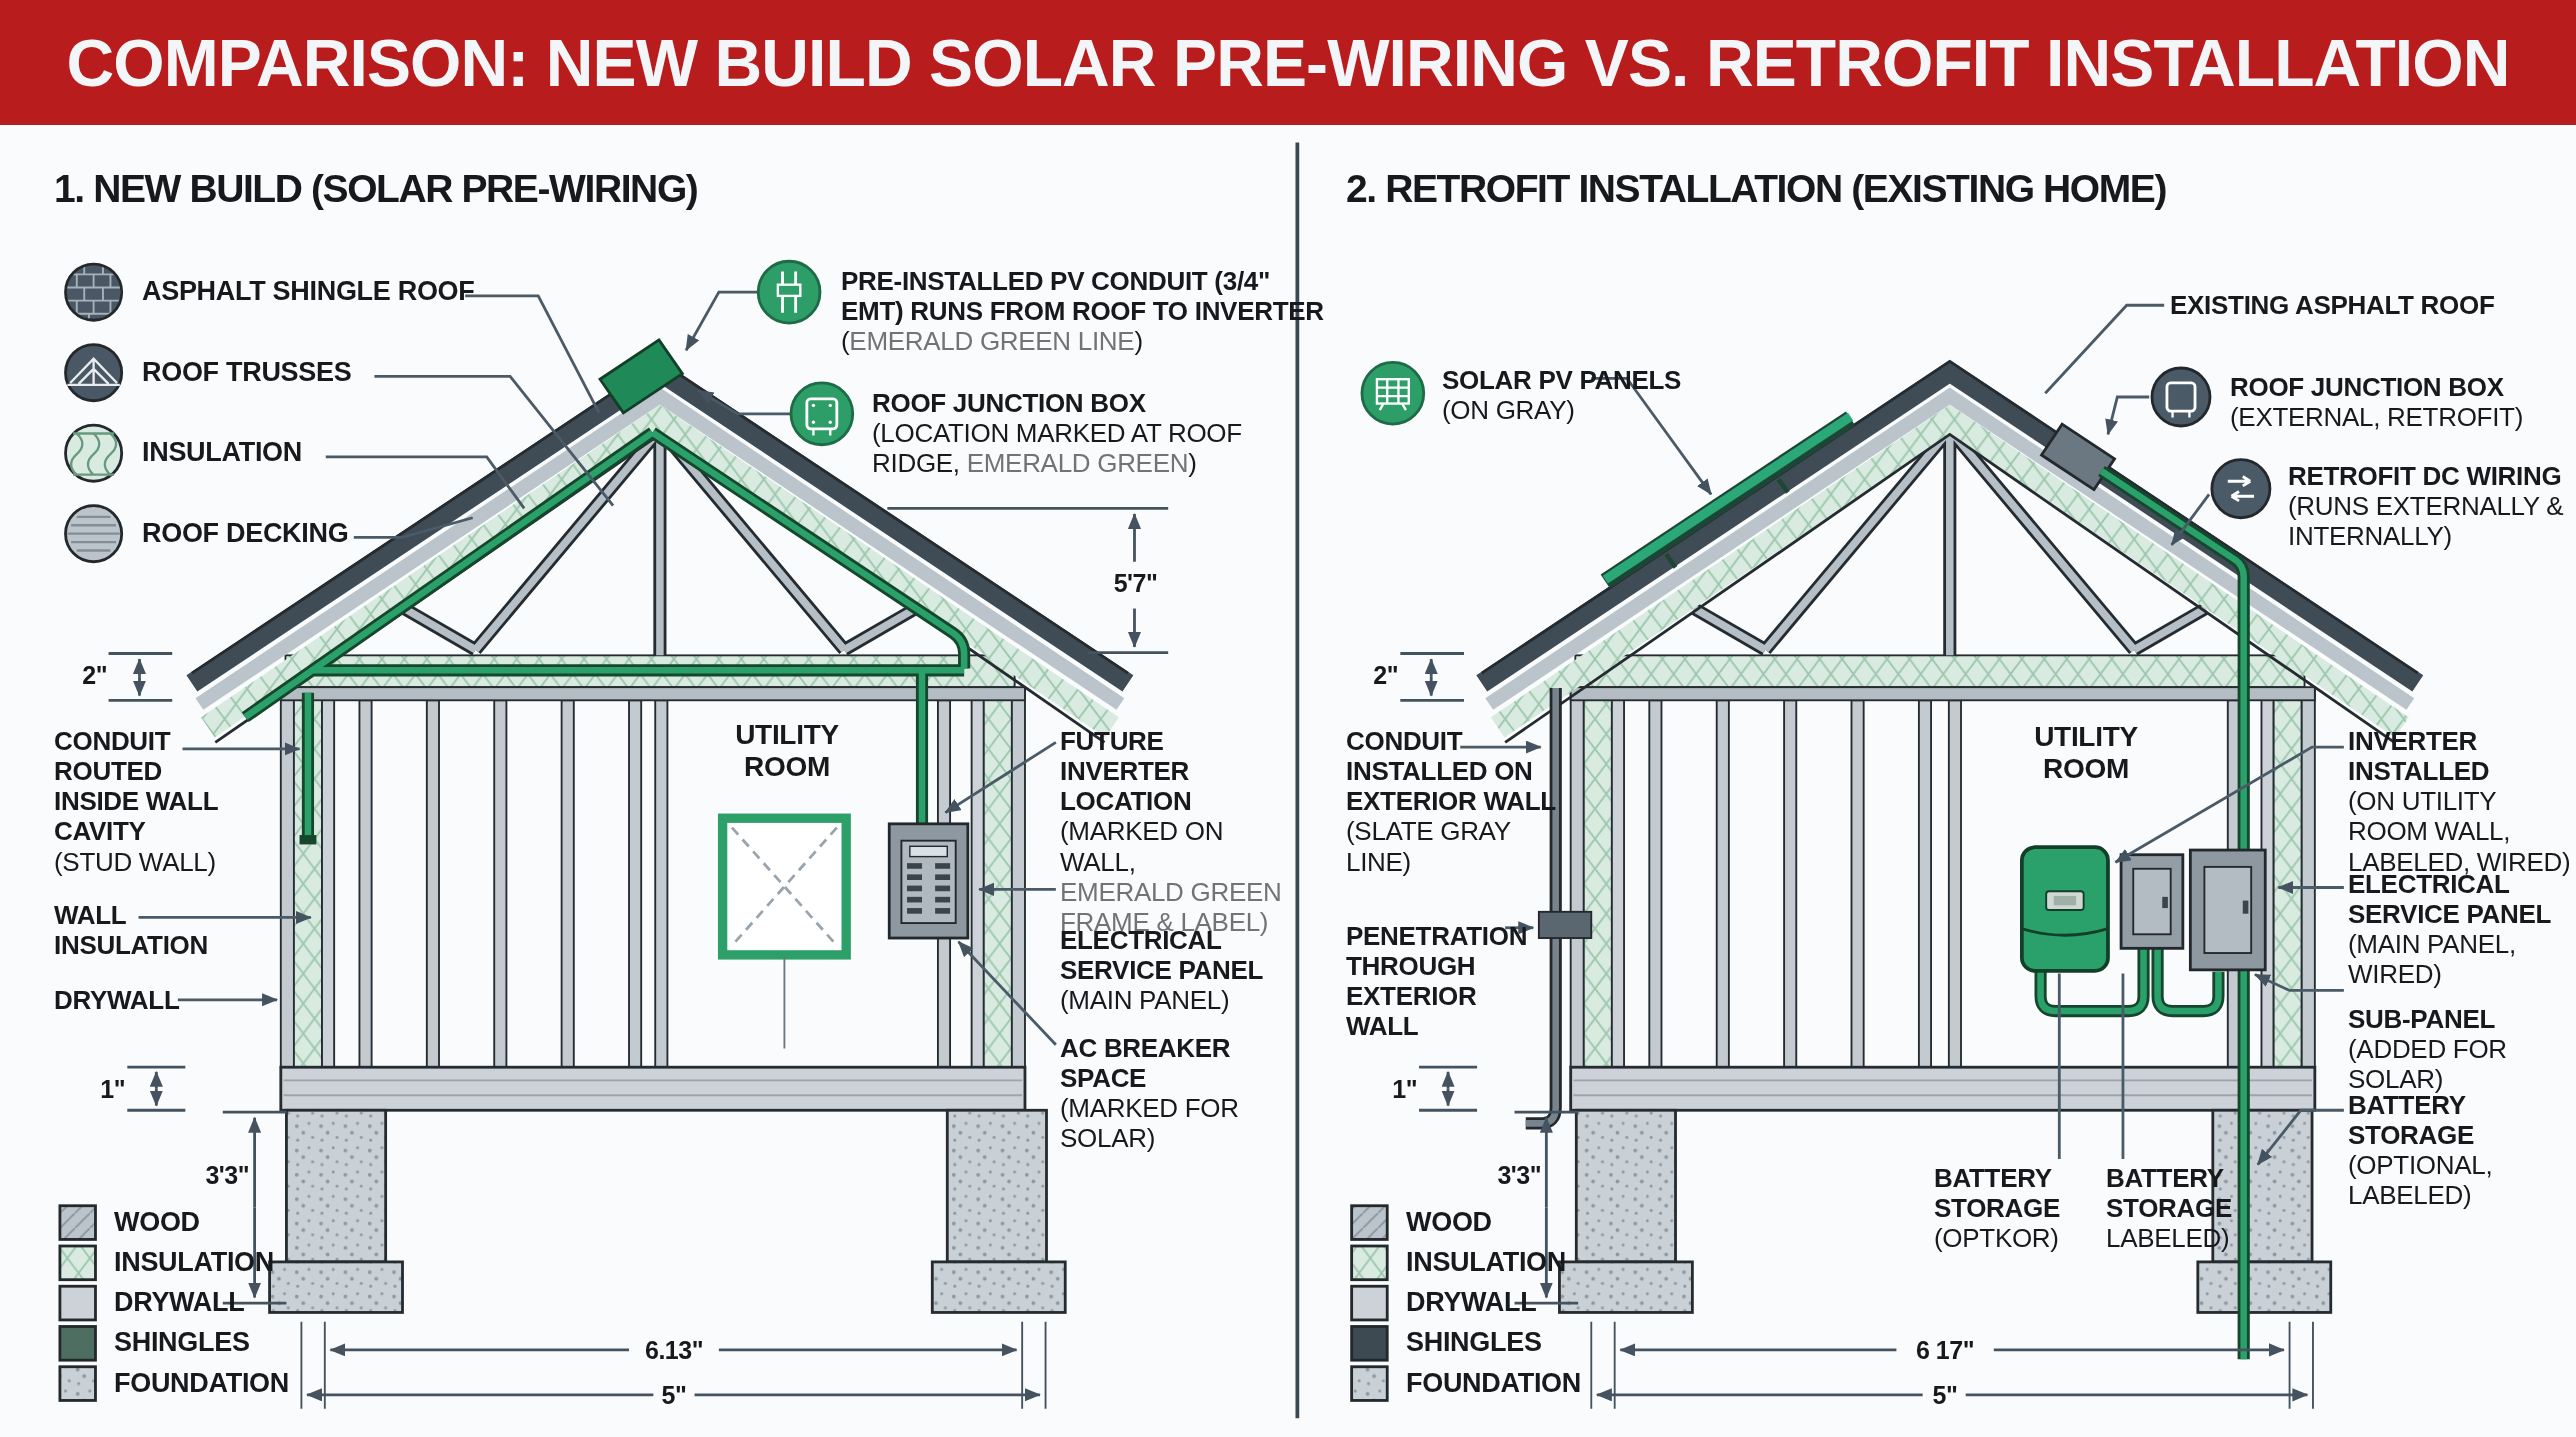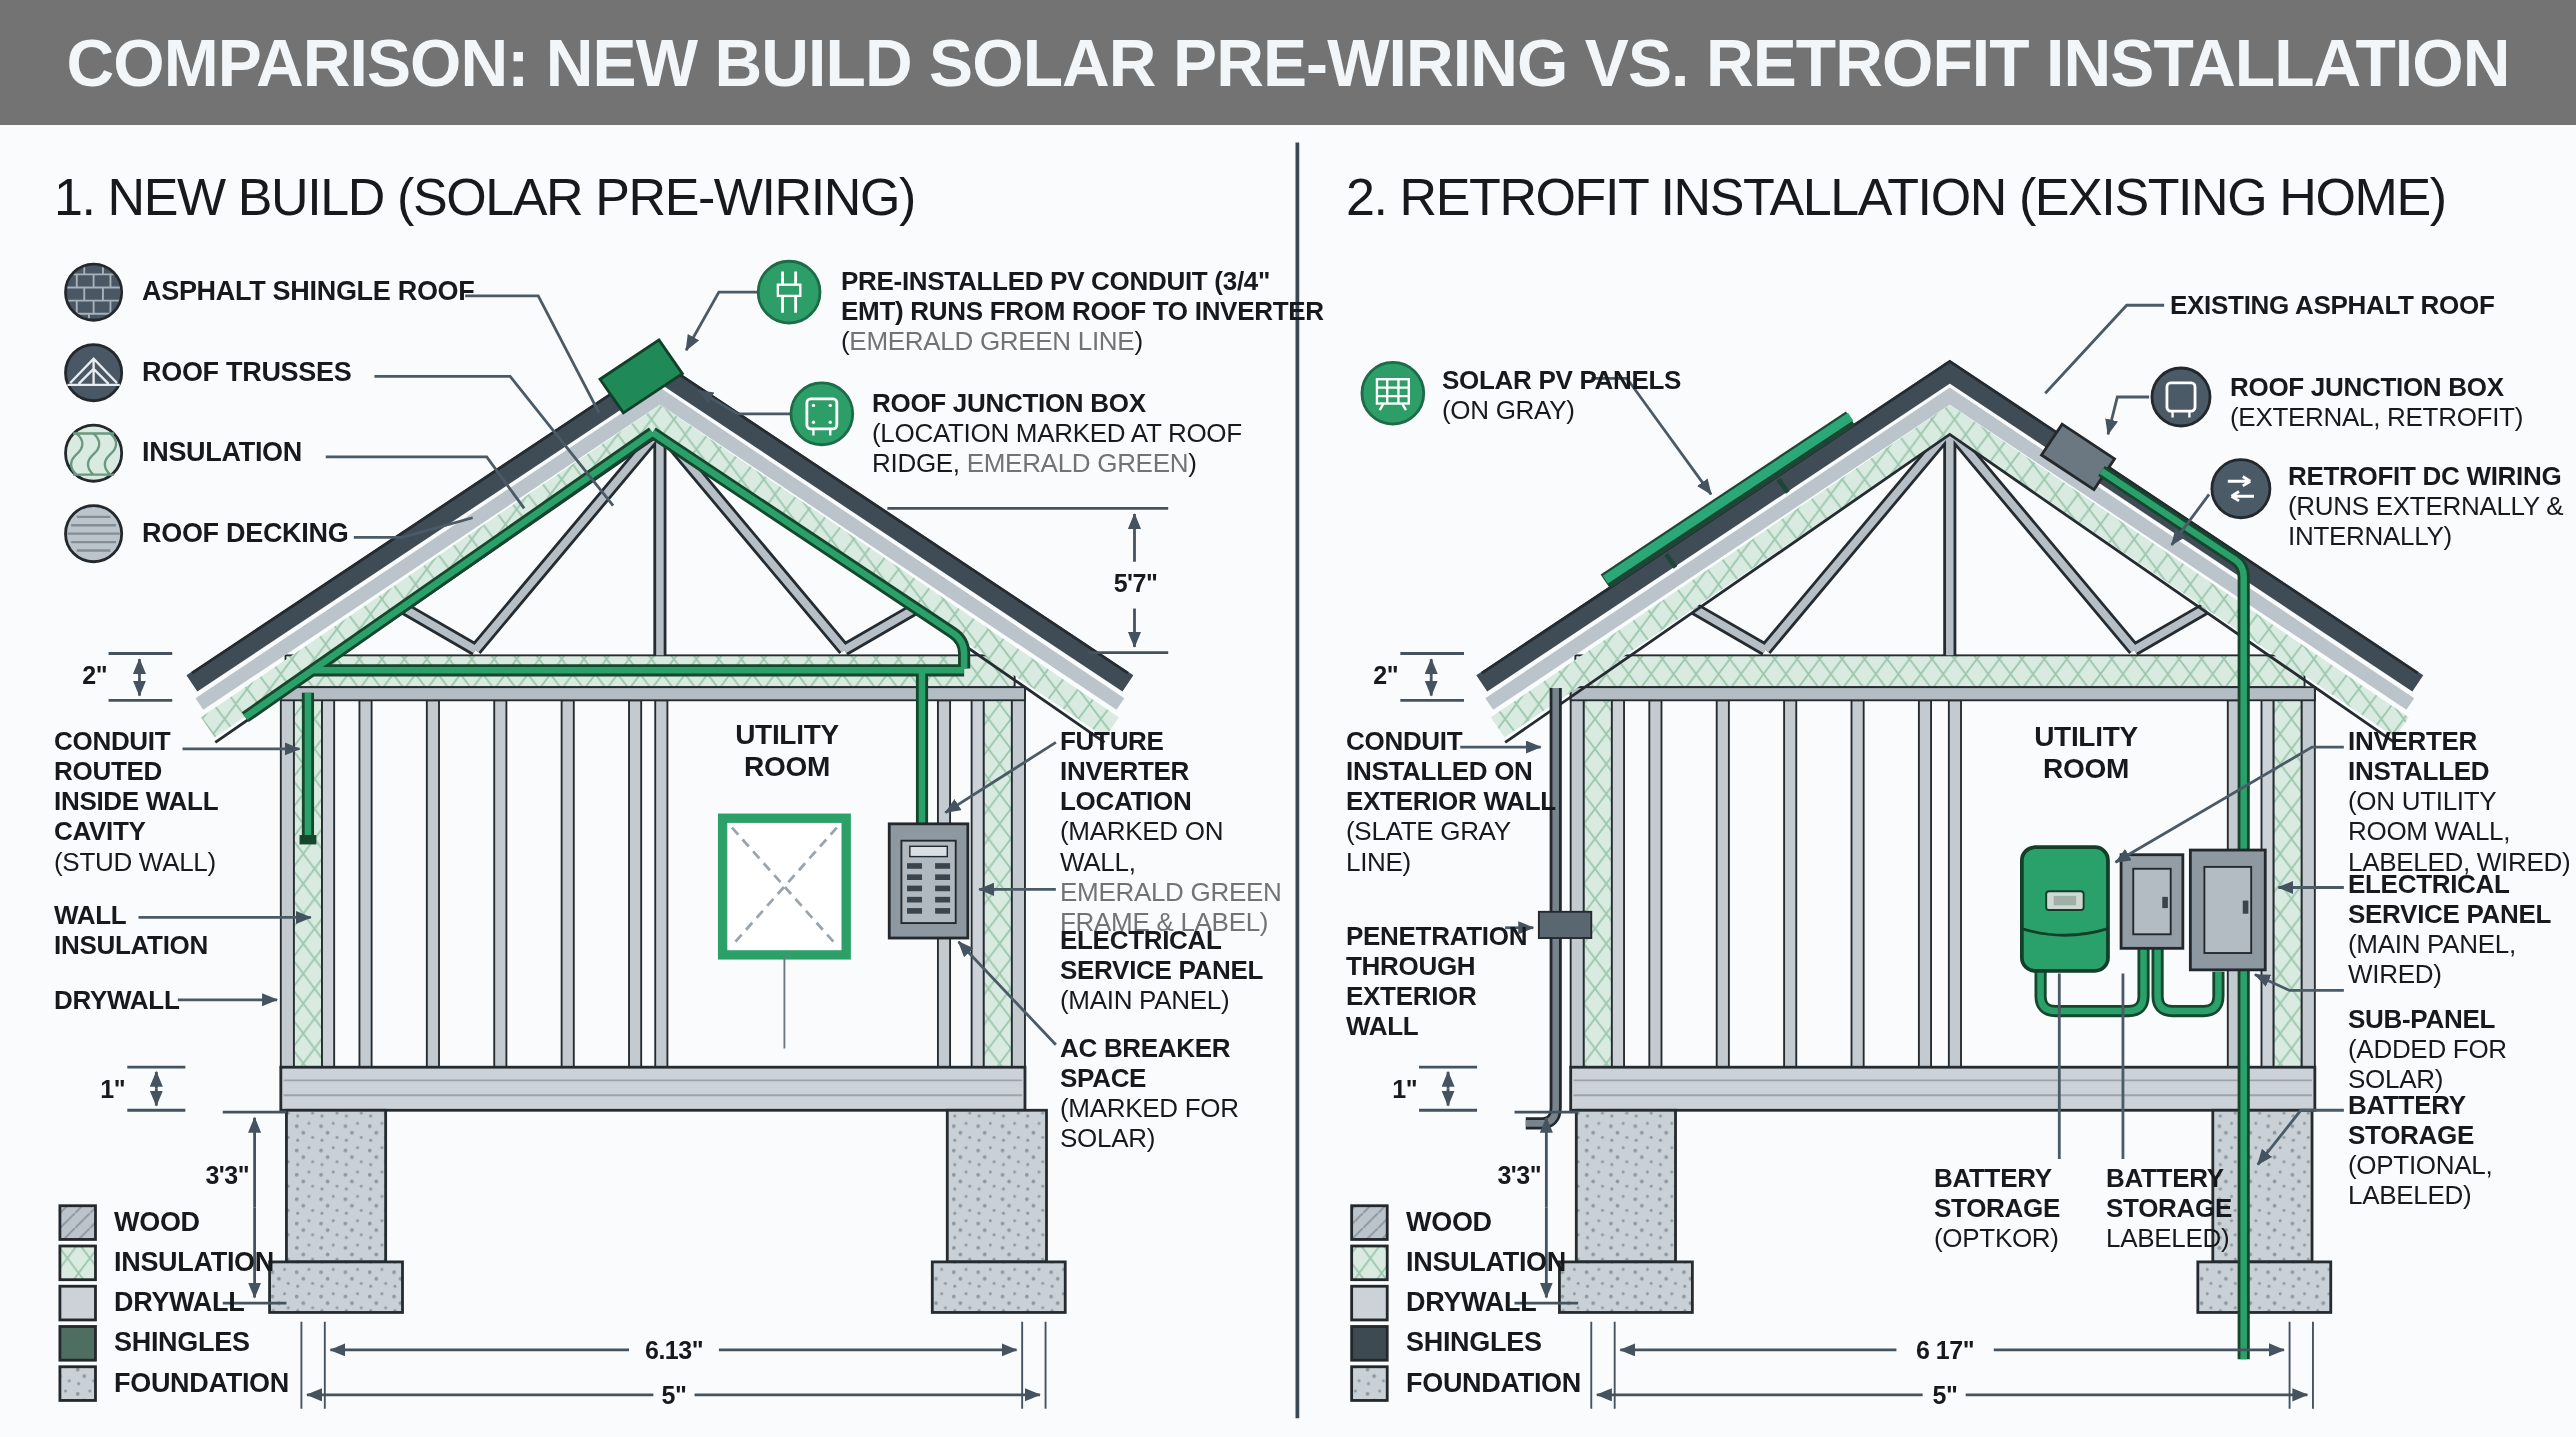--- a/index.html
+++ b/index.html
@@ -1,23 +1,23 @@
 <!DOCTYPE html>
 <html style="font-size:15px"><head>
 <meta charset="utf-8">
 <style>
   html,body{margin:0;padding:0;background:#e8eaec;}
   #stage{position:relative;width:2576px;height:1438px;background:#fafbfc;overflow:hidden;
          font-family:"Liberation Sans","DejaVu Sans",sans-serif;color:#17191c;}
   #drawing{position:absolute;left:0;top:0;z-index:1;}
   .txt{position:absolute;z-index:2;}
-  .title-bar{position:absolute;left:0;top:0;width:2576px;height:125px;background:#737373;
+  .title-bar{position:absolute;left:0;top:0;width:2576px;height:125px;background:#b91c1c;
              display:flex;align-items:center;justify-content:center;z-index:2;}
   .title-bar .t{color:#f3f6f8;font-size:66px;font-weight:700;letter-spacing:-0.9px;white-space:nowrap;}
-  .h1{font-size:52px;font-weight:400;letter-spacing:-1.4px;white-space:nowrap;}
+  .h1{font-size:39px;font-weight:700;letter-spacing:-1.4px;white-space:nowrap;}
   .lb{font-size:26px;font-weight:700;line-height:1.16;letter-spacing:-0.3px;}
   .lr{font-size:26px;font-weight:400;line-height:1.16;letter-spacing:-0.3px;}
   .nw{white-space:nowrap;}
   .green{color:#737373;}
   .dim{font-size:25px;font-weight:700;letter-spacing:-0.5px;}
   .ctr{text-align:center;}
   .rt{text-align:right;}
   .leg{font-size:27px;font-weight:700;white-space:nowrap;letter-spacing:-0.3px;}
 </style>
 </head>

